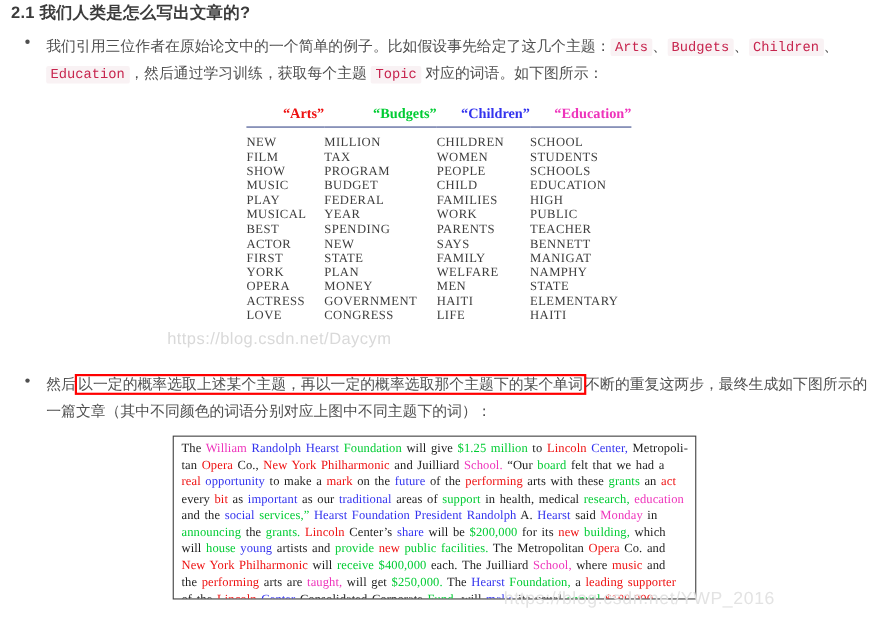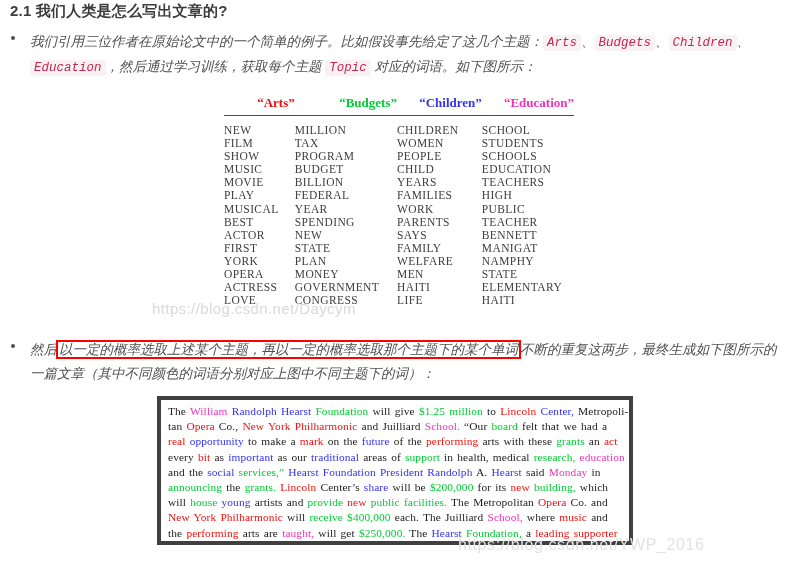--- a/index.html
+++ b/index.html
@@ -28,23 +28,22 @@
     top: 2px;
     font-size: 15px;
     font-weight: bold;
     color: #3c3c3c;
     letter-spacing: 0.2px;
   }
 
   
   .bullet-block {
     position: absolute;
-    left: 6px;
+    left: 18px;
     width: 776px;
-    font-style: italic;
   }
   .bullet-dot {
     position: absolute;
     left: 5px;
     top: 6px;
     width: 4px;
     height: 4px;
     border-radius: 50%;
     background: #4f4f4f;
   }
@@ -120,21 +119,21 @@
     pointer-events: none;
   }
 
   
   .doc-figure {
     position: absolute;
     left: 157px;
     top: 396px;
     width: 476px;
     height: 149px;
-    border: 4px solid #404040;
+    border: 1px solid #404040;
     background: #ffffff;
     box-sizing: border-box;
     overflow: hidden;
   }
   .doc-text {
     font-family: "Liberation Serif", "DejaVu Serif", serif;
     font-size: 11.4px;
     line-height: 15.2px;
     color: #1c1c1c;
     padding: 4px 7px 2px 7px;
@@ -206,26 +205,20 @@
             <td class="col-arts">SHOW</td>
             <td class="col-budgets">PROGRAM</td>
             <td class="col-children">PEOPLE</td>
             <td class="col-education">SCHOOLS</td>
           </tr>
           <tr>
             <td class="col-arts">MUSIC</td>
             <td class="col-budgets">BUDGET</td>
             <td class="col-children">CHILD</td>
             <td class="col-education">EDUCATION</td>
-          </tr>
-          <tr>
-            <td class="col-arts">MOVIE</td>
-            <td class="col-budgets">BILLION</td>
-            <td class="col-children">YEARS</td>
-            <td class="col-education">TEACHERS</td>
           </tr>
           <tr>
             <td class="col-arts">PLAY</td>
             <td class="col-budgets">FEDERAL</td>
             <td class="col-children">FAMILIES</td>
             <td class="col-education">HIGH</td>
           </tr>
           <tr>
             <td class="col-arts">MUSICAL</td>
             <td class="col-budgets">YEAR</td>

